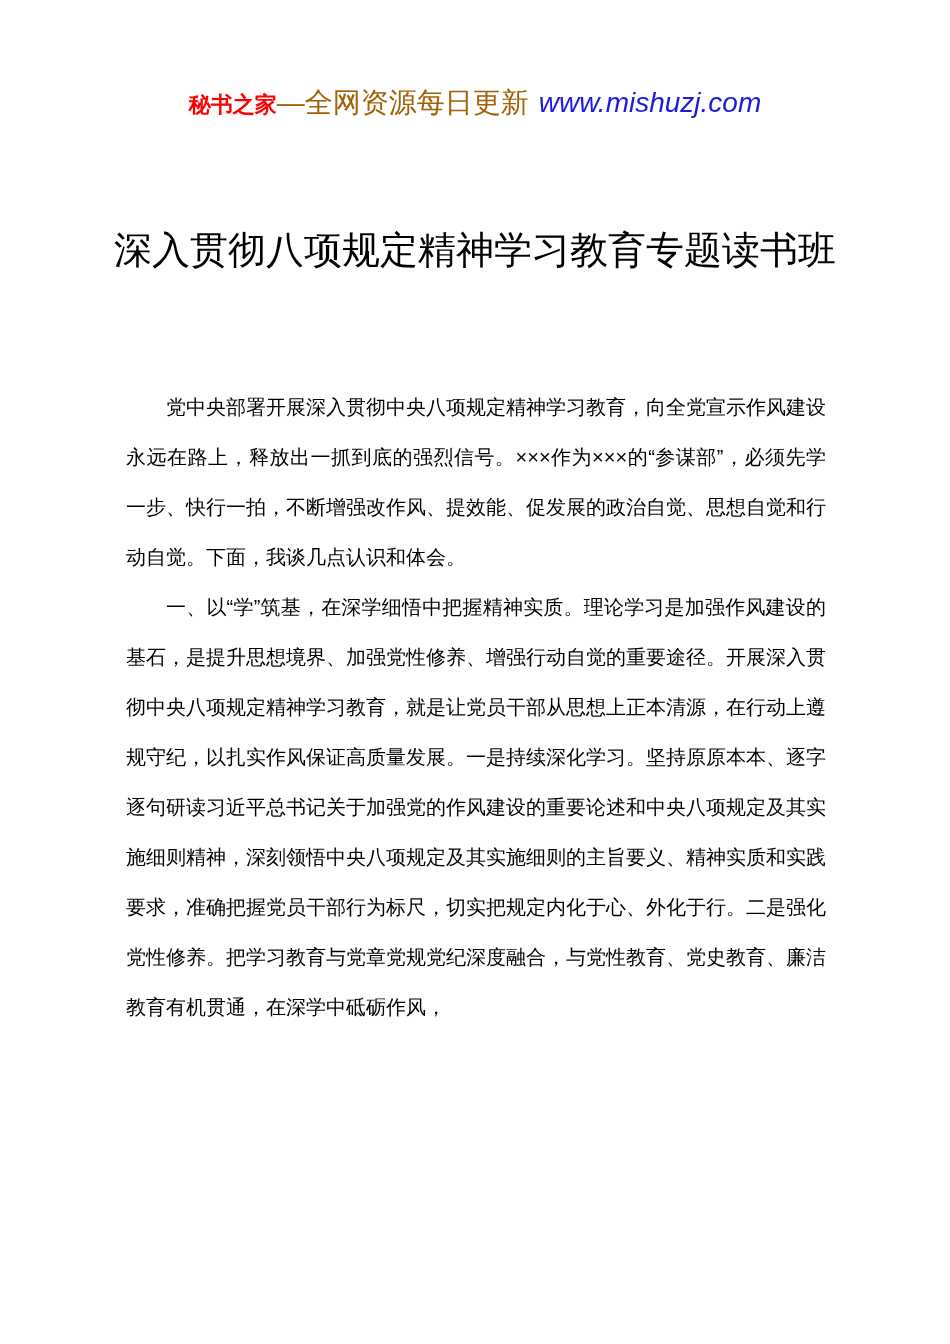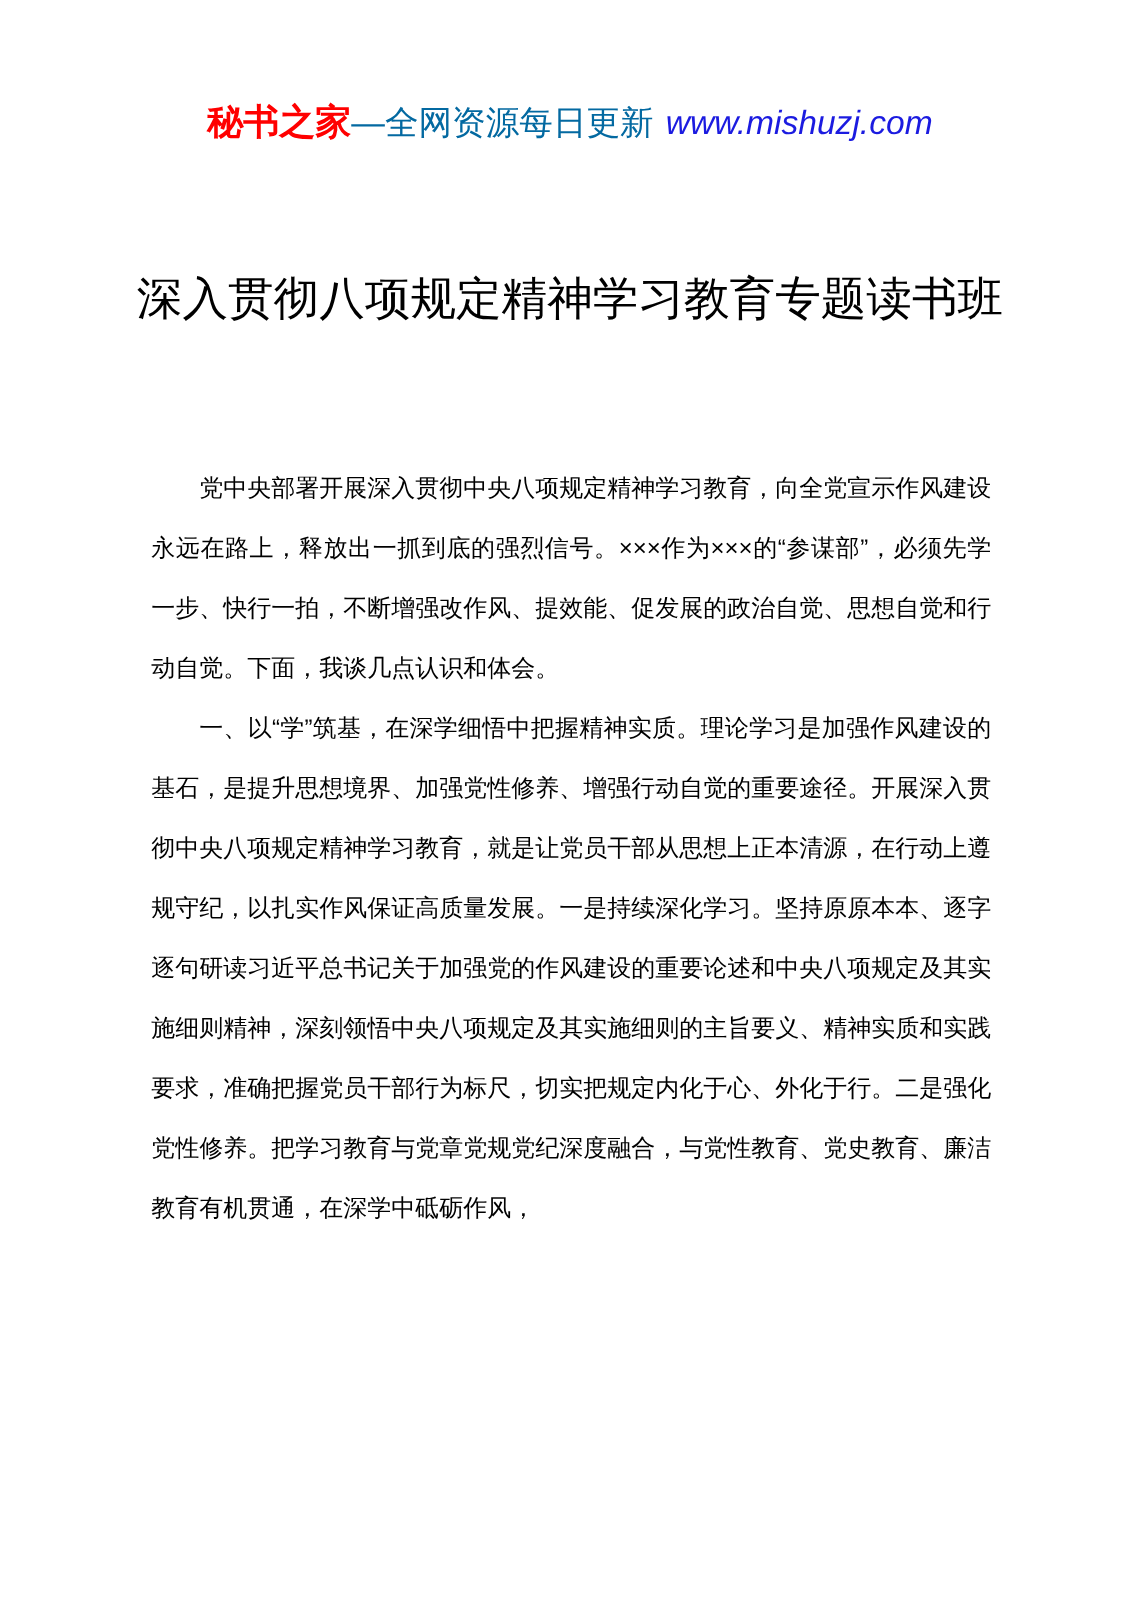--- a/index.html
+++ b/index.html
@@ -17,24 +17,24 @@
     top: 86px;
     left: 0;
     width: 100%;
     text-align: center;
     font-size: 28px;
     line-height: 34px;
     white-space: nowrap;
   }
   .brand {
     font-weight: 700;
-    font-size: 30px;
+    font-size: 22px;
   }
   .tagline {
-    color: #0369a1;
+    color: #a16207;
   }
   .url {
     text-decoration: none;
     margin-left: 10px;
     font-style: italic;
   }
   .title {
     position: absolute;
     top: 222px;
     left: 40px;

